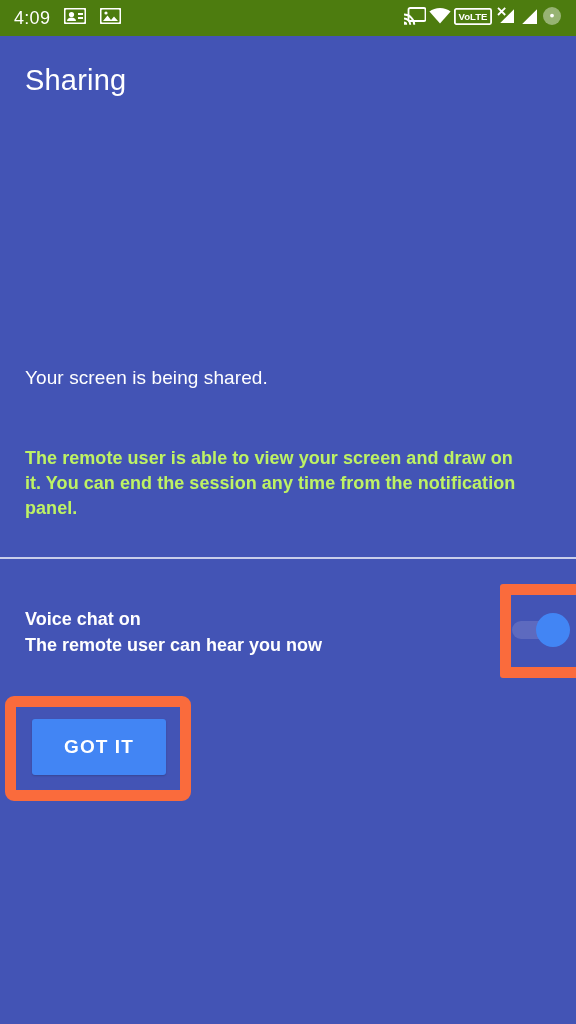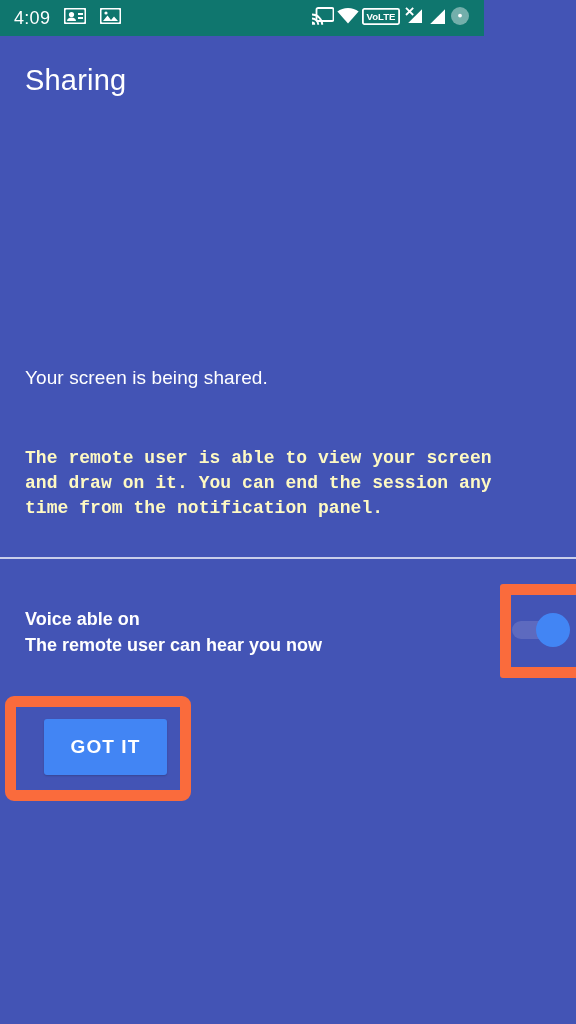--- a/index.html
+++ b/index.html
@@ -13,23 +13,23 @@
   body {
     font-family: "Liberation Sans", sans-serif;
     background: #4354B5;
     position: relative;
   }
 
   
   .status-bar {
     position: absolute;
     top: 0; left: 0;
-    width: 484px;
+    width: 576px;
     height: 36px;
-    background: #0f766e;
+    background: #4d7c0f;
     display: flex;
     align-items: center;
     padding: 16px 14px;
   }
   .status-left {
     display: flex;
     align-items: center;
     gap: 14px;
   }
   .status-right {
@@ -66,26 +66,25 @@
     color: #FFFFFF;
     font-size: 19px;
     font-weight: 400;
     letter-spacing: 0.1px;
   }
   .bodytext {
     position: absolute;
     top: 446px;
     left: 25px;
     width: 500px;
-    color: #fef9c3;
+    color: #bef264;
     font-size: 18px;
     font-weight: 700;
     line-height: 25px;
     letter-spacing: 0.05px;
-    font-family: Liberation Mono, monospace;
   }
 
   
   .divider {
     position: absolute;
     top: 557px;
     left: 0;
     width: 576px;
     height: 2px;
     background: #C9CEEA;
@@ -155,22 +154,22 @@
     width: 186px;
     height: 105px;
     border: 11px solid #FA6B3C;
     border-radius: 9px;
   }
 
   
   .got-it {
     position: absolute;
     top: 719px;
-    left: 44px;
-    width: 123px;
+    left: 32px;
+    width: 134px;
     height: 56px;
     background: #4285F4;
     border: none;
     border-radius: 3px;
     color: #FFFFFF;
     font-family: "Liberation Sans", sans-serif;
     font-size: 19px;
     font-weight: 700;
     letter-spacing: 1.1px;
     cursor: pointer;
@@ -249,21 +248,21 @@
 </div>
 
 <div class="page-title">Sharing</div>
 
 <div class="headline">Your screen is being shared.</div>
 <div class="bodytext">The remote user is able to view your screen and draw on it. You can end the session any time from the notification panel.</div>
 
 <div class="divider"></div>
 
 <div class="voice-row">
-  <div class="voice-title">Voice able on</div>
+  <div class="voice-title">Voice chat on</div>
   <div class="voice-sub">The remote user can hear you now</div>
 </div>
 
 <div class="toggle">
   <div class="toggle-track"></div>
   <div class="toggle-thumb"></div>
 </div>
 
 <div class="hl-toggle"></div>
 <div class="hl-button"></div>

